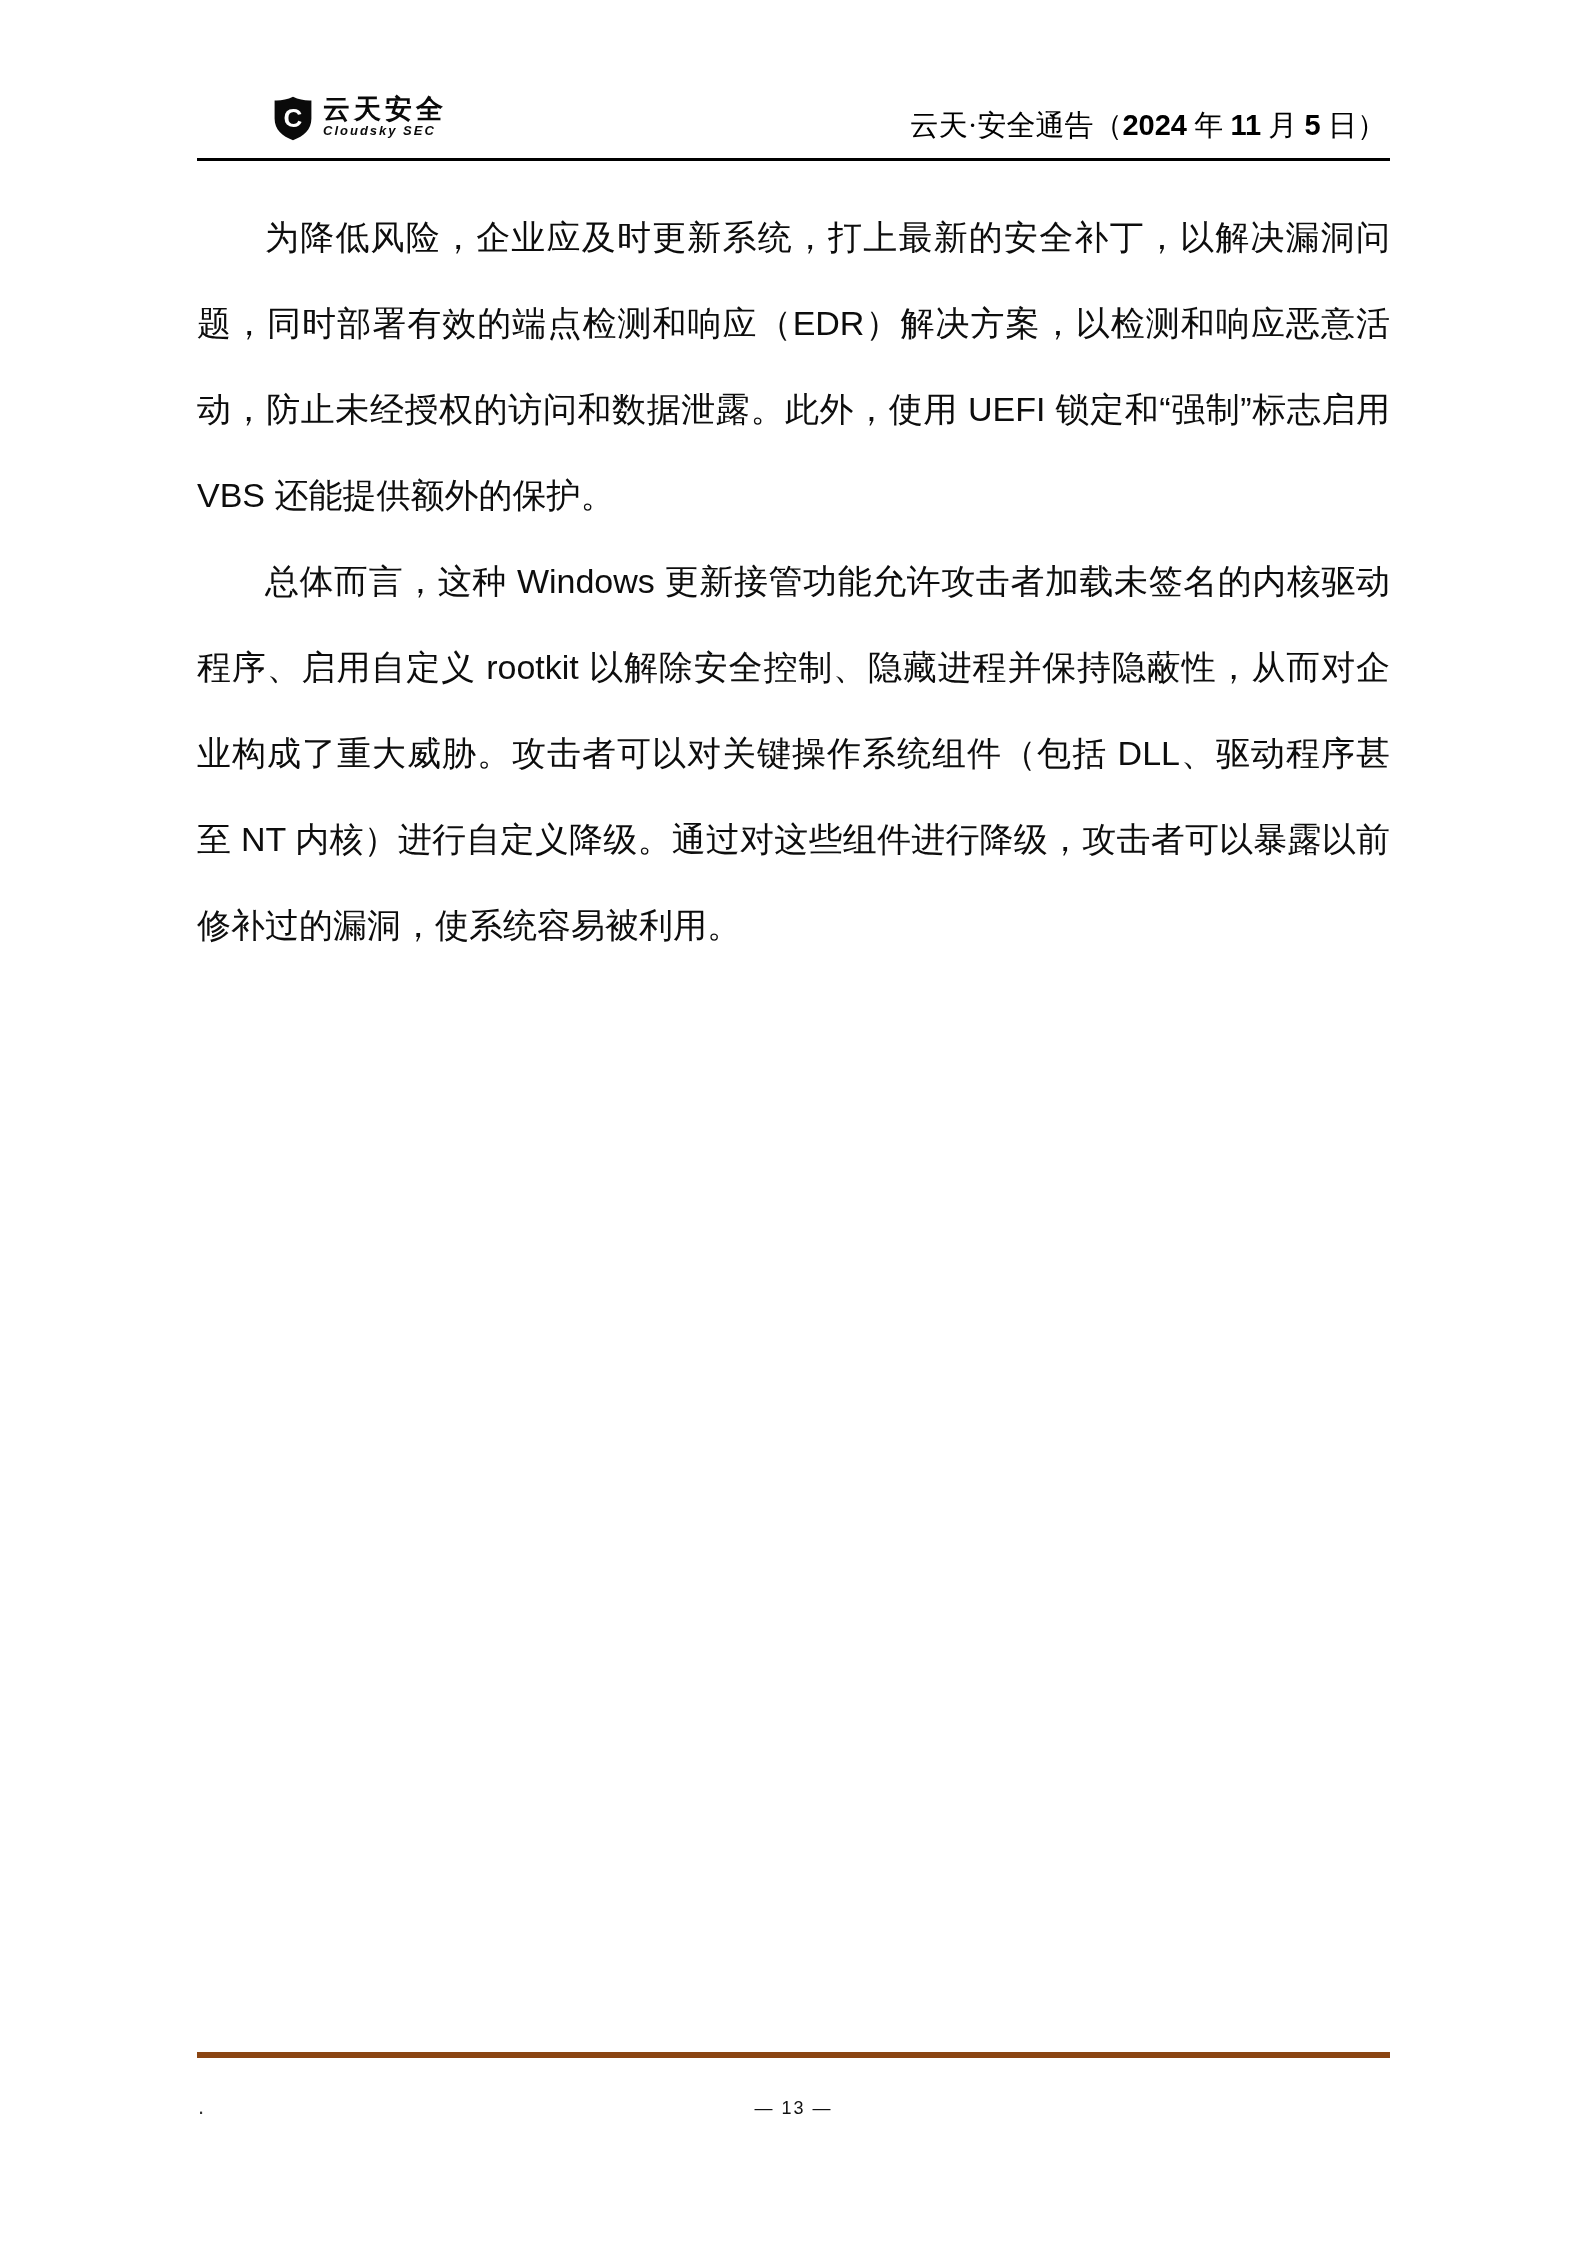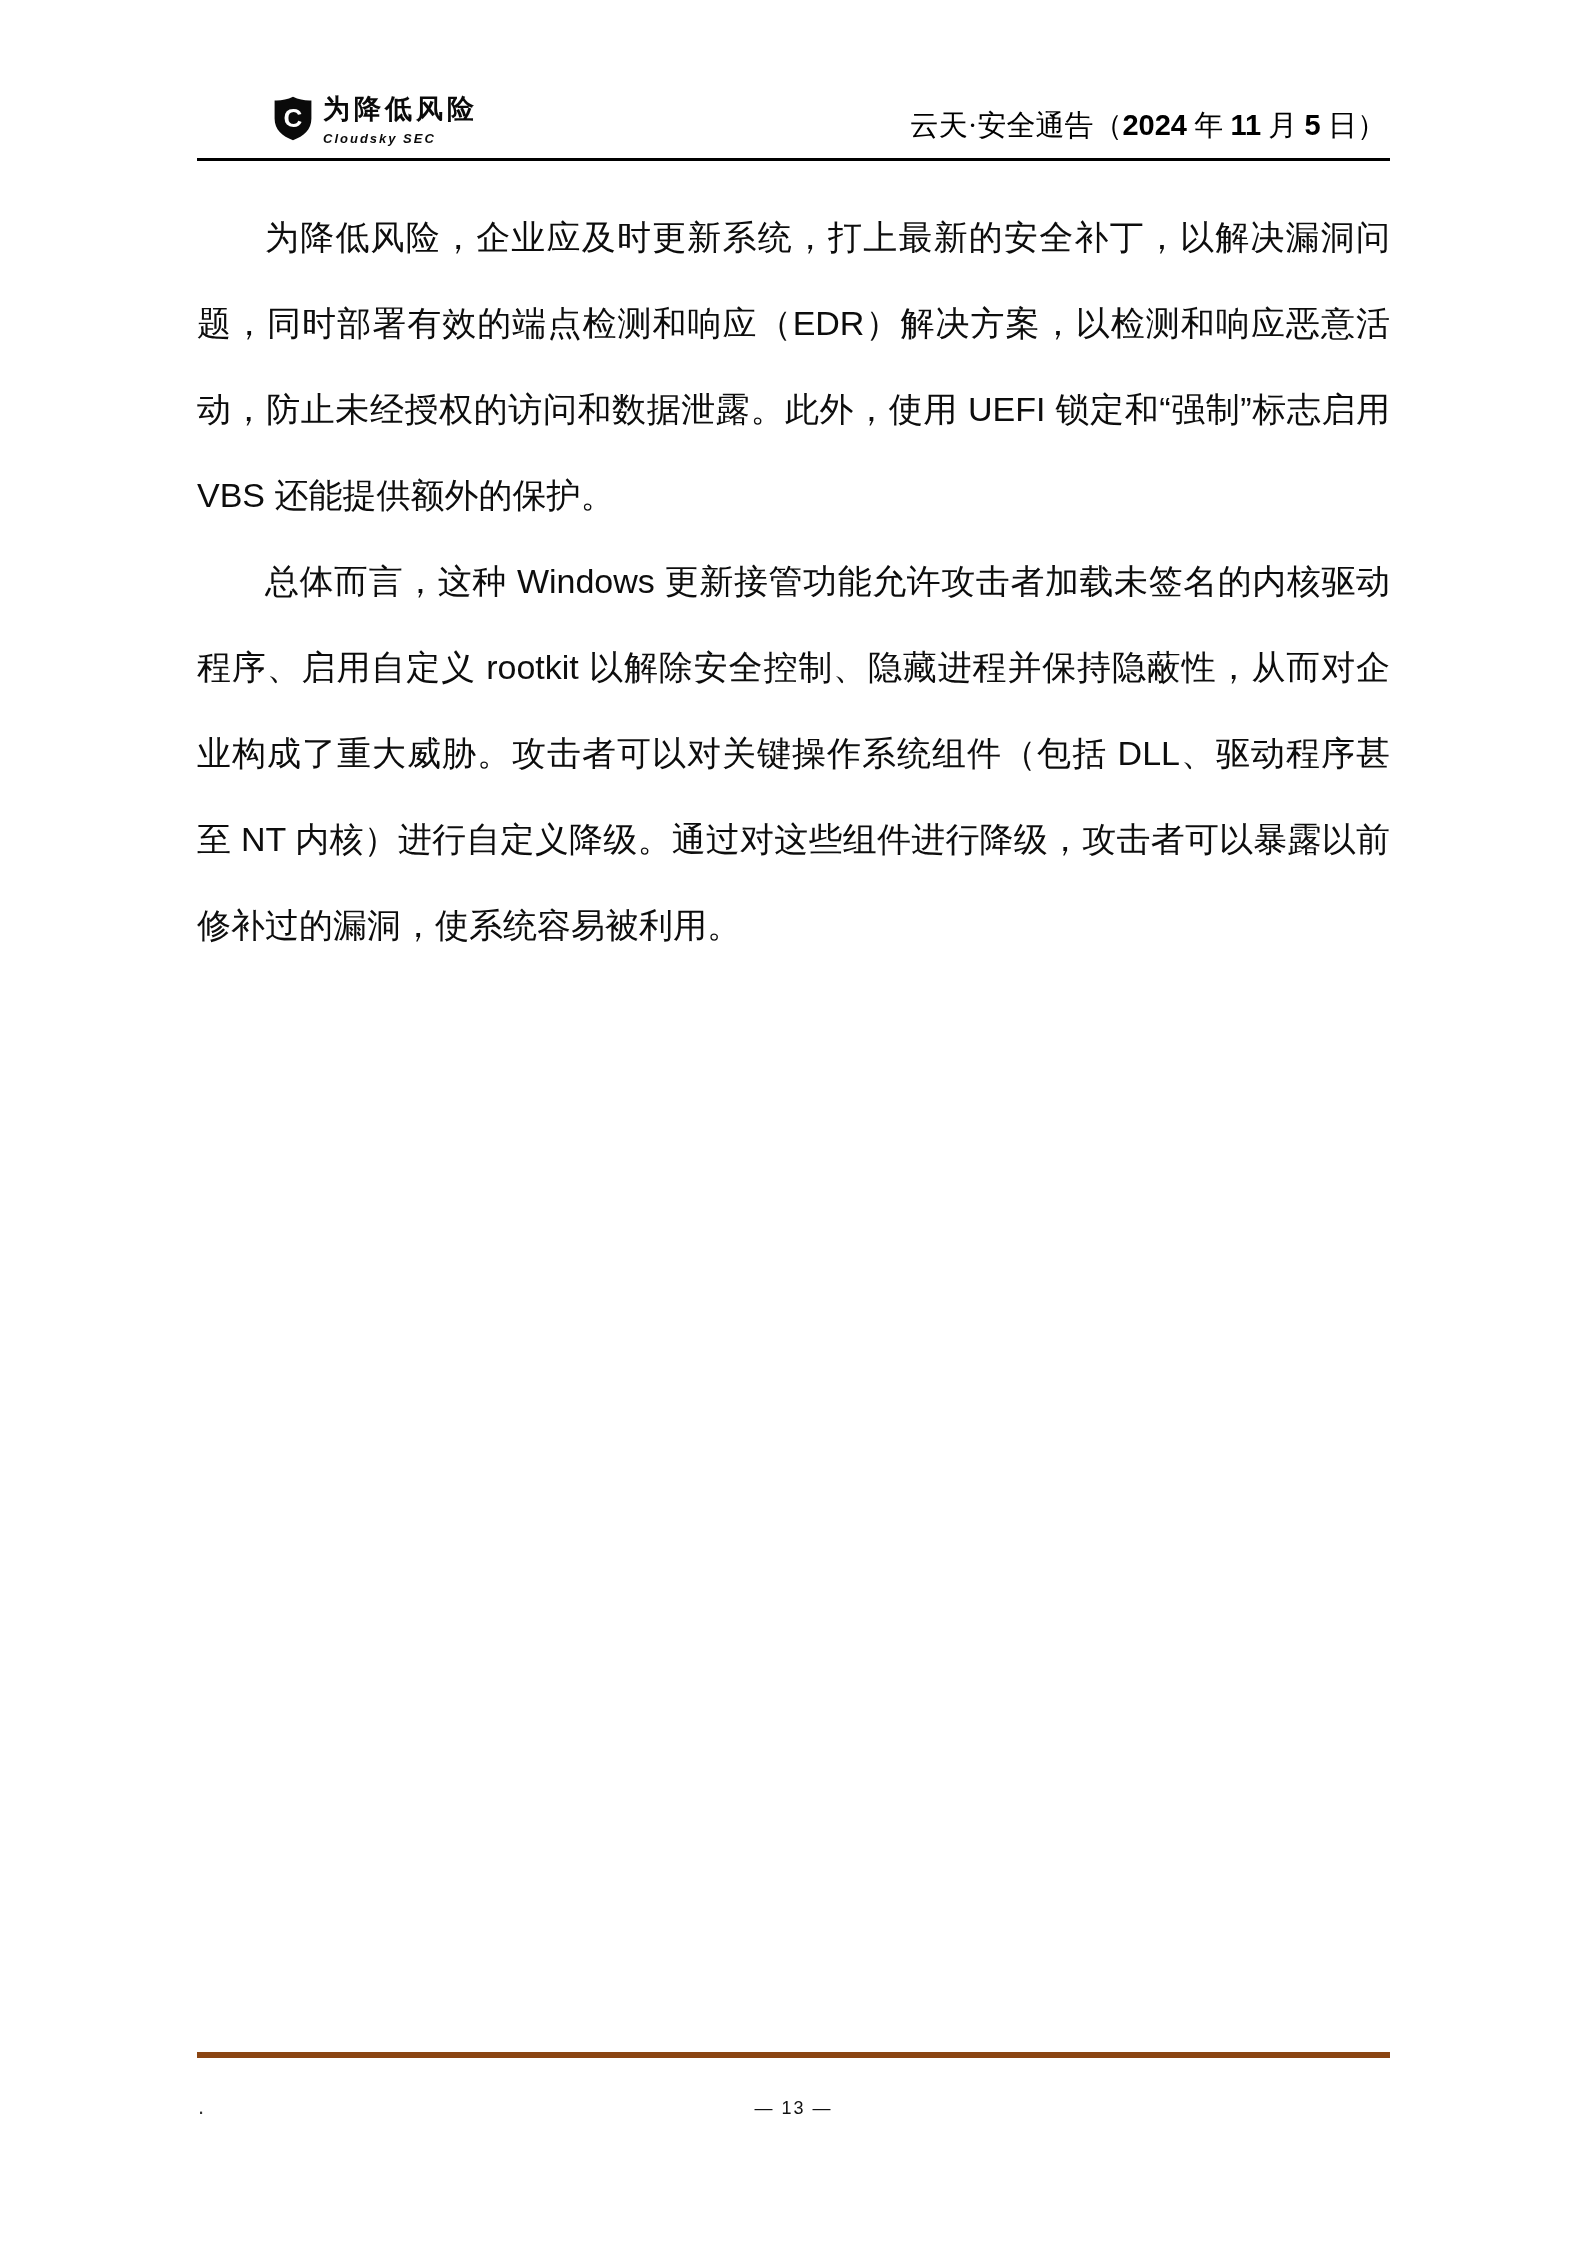--- a/index.html
+++ b/index.html
@@ -38,21 +38,21 @@
     letter-spacing: 4px;
     line-height: 1.0;
     color: #0a0a0a;
     white-space: nowrap;
   }
   .logo-en {
     font-size: 13px;
     font-weight: bold;
     font-style: italic;
     letter-spacing: 2px;
-    margin-top: 8px;
+    margin-top: 0;
     color: #0a0a0a;
     white-space: nowrap;
   }
   .header-title {
     position: absolute;
     right: 4px;
     bottom: 12px;
     font-family: "Liberation Serif", "DejaVu Serif", serif;
     font-size: 29px;
     color: #000000;
@@ -114,21 +114,21 @@
 
   <header class="page-header">
     <div class="logo">
       <span>
         <svg width="40" height="45" viewBox="0 0 40 45" aria-hidden="true">
           <path d="M20 0.8 C26 3.6 32.5 4.9 38.4 4.5 L38.4 22.5 C38.4 33.5 30.8 40.3 20 44.2 C9.2 40.3 1.6 33.5 1.6 22.5 L1.6 4.5 C7.5 4.9 14 3.6 20 0.8 Z" fill="#0a0a0a"></path>
           <text x="20" y="31" text-anchor="middle" font-family="Liberation Sans, sans-serif" font-size="26" font-weight="bold" fill="#ffffff">C</text>
         </svg>
       </span>
       <div class="logo-text">
-        <div class="logo-cn">为降低风险</div>
+        <div class="logo-cn">云天安全</div>
         <div class="logo-en">Cloudsky SEC</div>
       </div>
     </div>
     <div class="header-title"><span>云天·安全通告（</span><span class="num">2024</span><span> 年 </span><span class="num">11</span><span> 月 </span><span class="num">5</span><span> 日）</span></div>
   </header>
 
   <main class="content">
     <p>为降低风险，企业应及时更新系统，打上最新的安全补丁，以解决漏洞问题，同时部署有效的端点检测和响应（EDR）解决方案，以检测和响应恶意活动，防止未经授权的访问和数据泄露。此外，使用 UEFI 锁定和“强制”标志启用 VBS 还能提供额外的保护。</p>
     <p>总体而言，这种 Windows 更新接管功能允许攻击者加载未签名的内核驱动程序、启用自定义 rootkit 以解除安全控制、隐藏进程并保持隐蔽性，从而对企业构成了重大威胁。攻击者可以对关键操作系统组件（包括 DLL、驱动程序甚至 NT 内核）进行自定义降级。通过对这些组件进行降级，攻击者可以暴露以前修补过的漏洞，使系统容易被利用。</p>
   </main>

